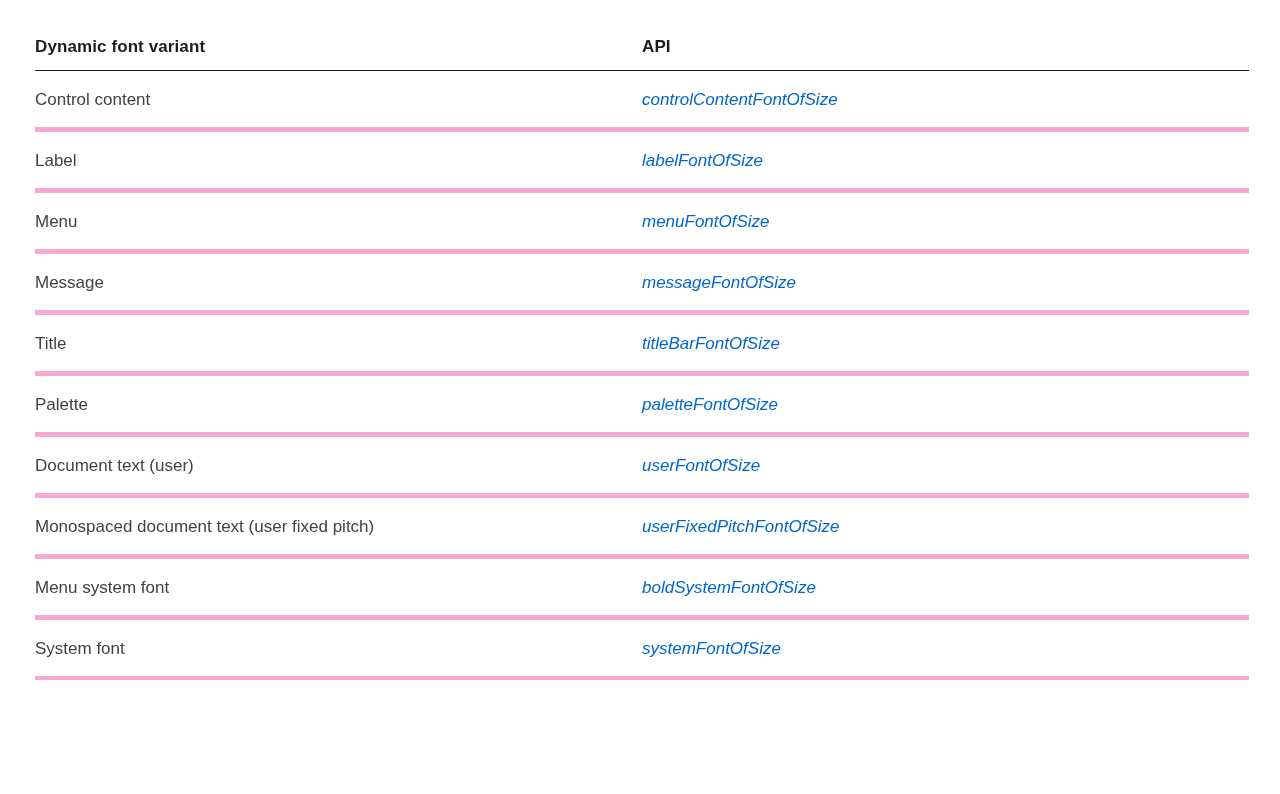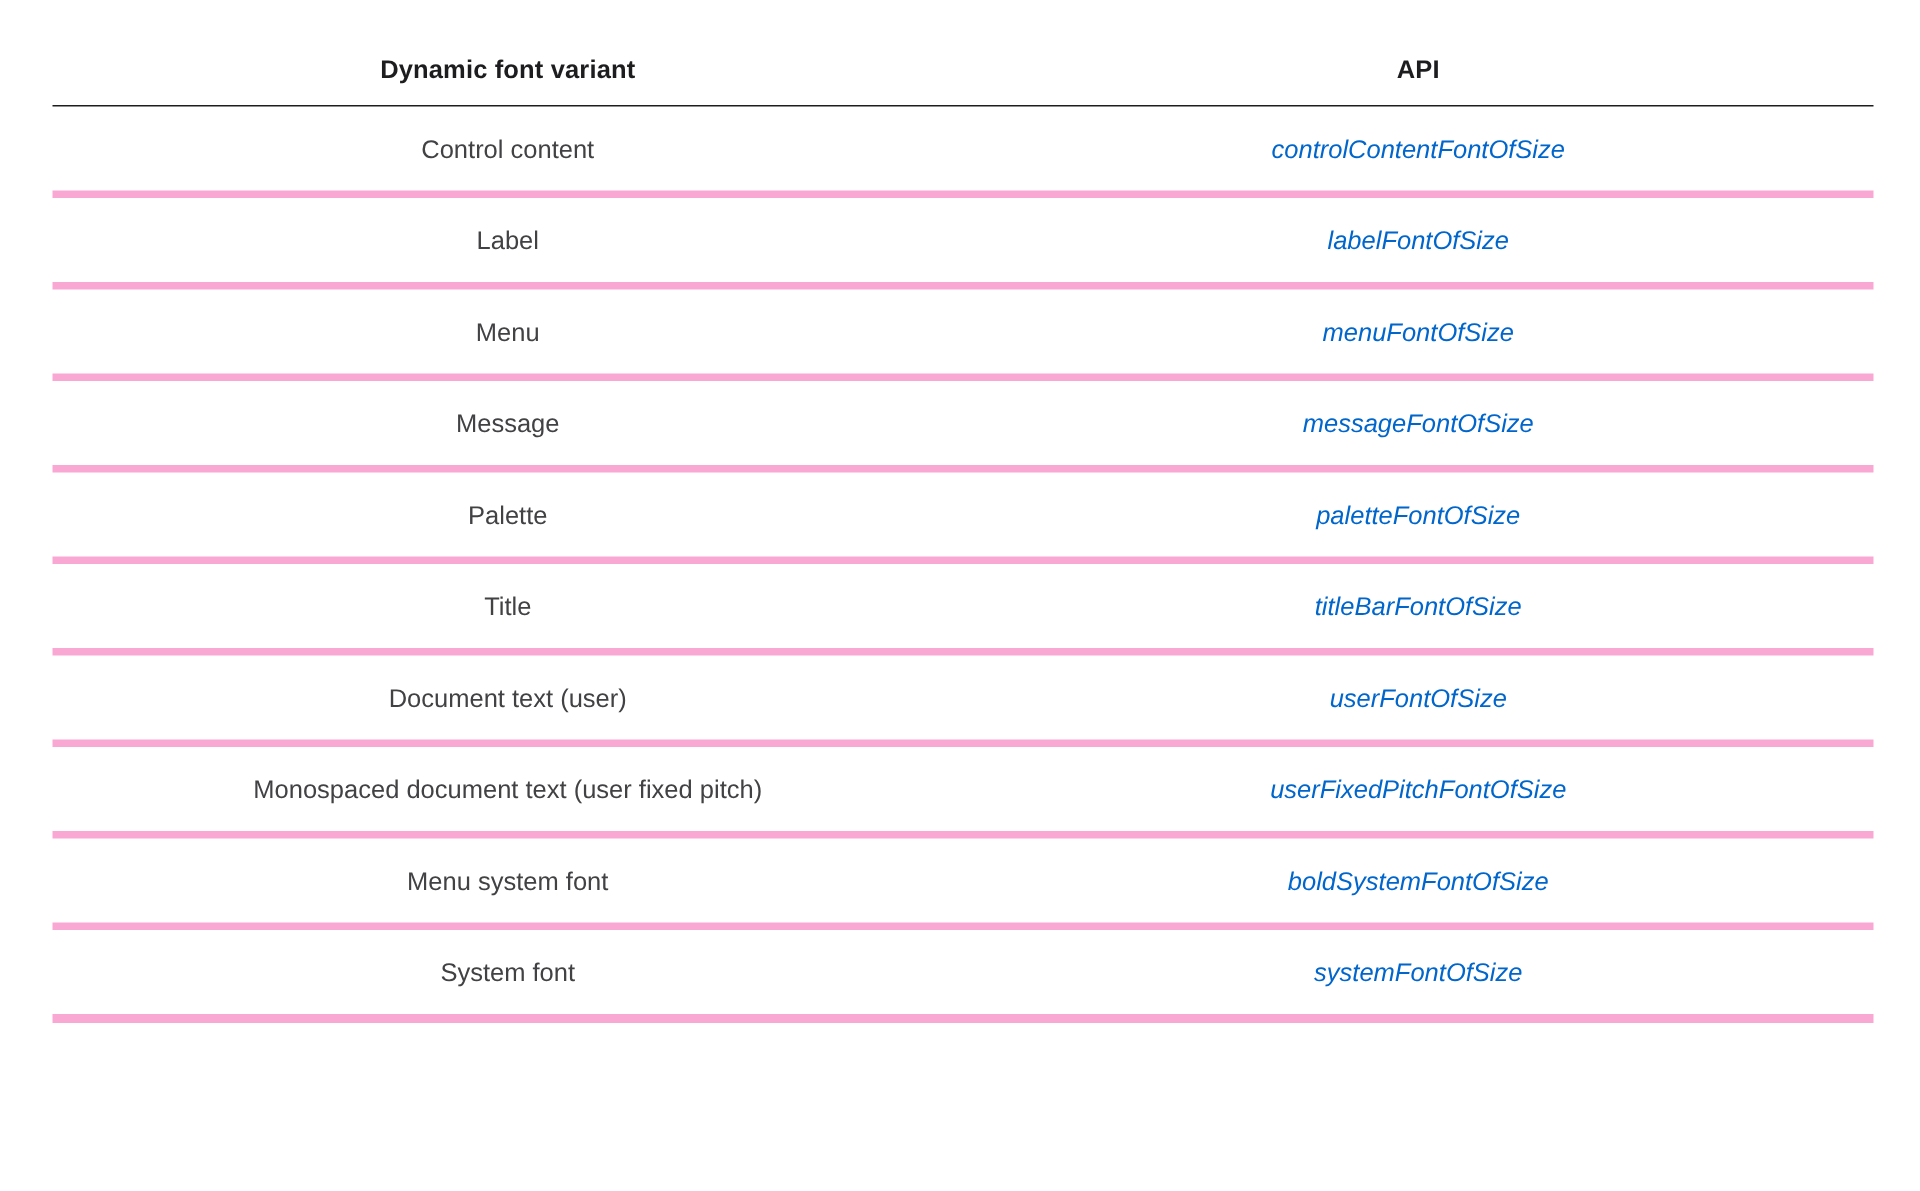--- a/index.html
+++ b/index.html
@@ -14,38 +14,38 @@
     margin: 34px 31px 0 35px;
   }
   table.api-table {
     width: 1214px;
     border-collapse: collapse;
     table-layout: fixed;
   }
   table.api-table th,
   table.api-table td {
     width: 50%;
-    text-align: center;
+    text-align: left;
     vertical-align: middle;
     font-size: 17px;
     line-height: 25px;
   }
   table.api-table th {
     font-weight: 700;
     color: #1d1d1f;
     padding: 0 0 11px 0;
     border-bottom: 1.5px solid #1d1d1f;
     letter-spacing: 0.1px;
   }
   table.api-table td {
     padding: 16px 0 15px 0;
     border-bottom: 5px solid #f9a8d4;
   }
   table.api-table tbody tr:last-child td {
-    border-bottom: 6px solid #f9a8d4;
+    border-bottom: 4px solid #f9a8d4;
     margin-left: 12px;
   }
   td .variant-label {
     color: #424245;
   }
   td a.api-link {
     color: #0066cc;
     text-decoration: none;
     cursor: pointer;
     font-style: italic;
@@ -95,33 +95,33 @@
     <td>
       <span class="variant-label">Message</span>
     </td>
     <td>
       <a class="api-link" href="#">messageFontOfSize</a>
     </td>
   </tr>
 
   <tr>
     <td>
-      <span class="variant-label">Palette</span>
+      <span class="variant-label">Title</span>
     </td>
     <td>
-      <a class="api-link" href="#">paletteFontOfSize</a>
+      <a class="api-link" href="#">titleBarFontOfSize</a>
     </td>
   </tr>
 
   <tr>
     <td>
-      <span class="variant-label">Title</span>
+      <span class="variant-label">Palette</span>
     </td>
     <td>
-      <a class="api-link" href="#">titleBarFontOfSize</a>
+      <a class="api-link" href="#">paletteFontOfSize</a>
     </td>
   </tr>
 
 
   <tr>
     <td>
       <span class="variant-label">Document text (user)</span>
     </td>
     <td>
       <a class="api-link" href="#">userFontOfSize</a>

